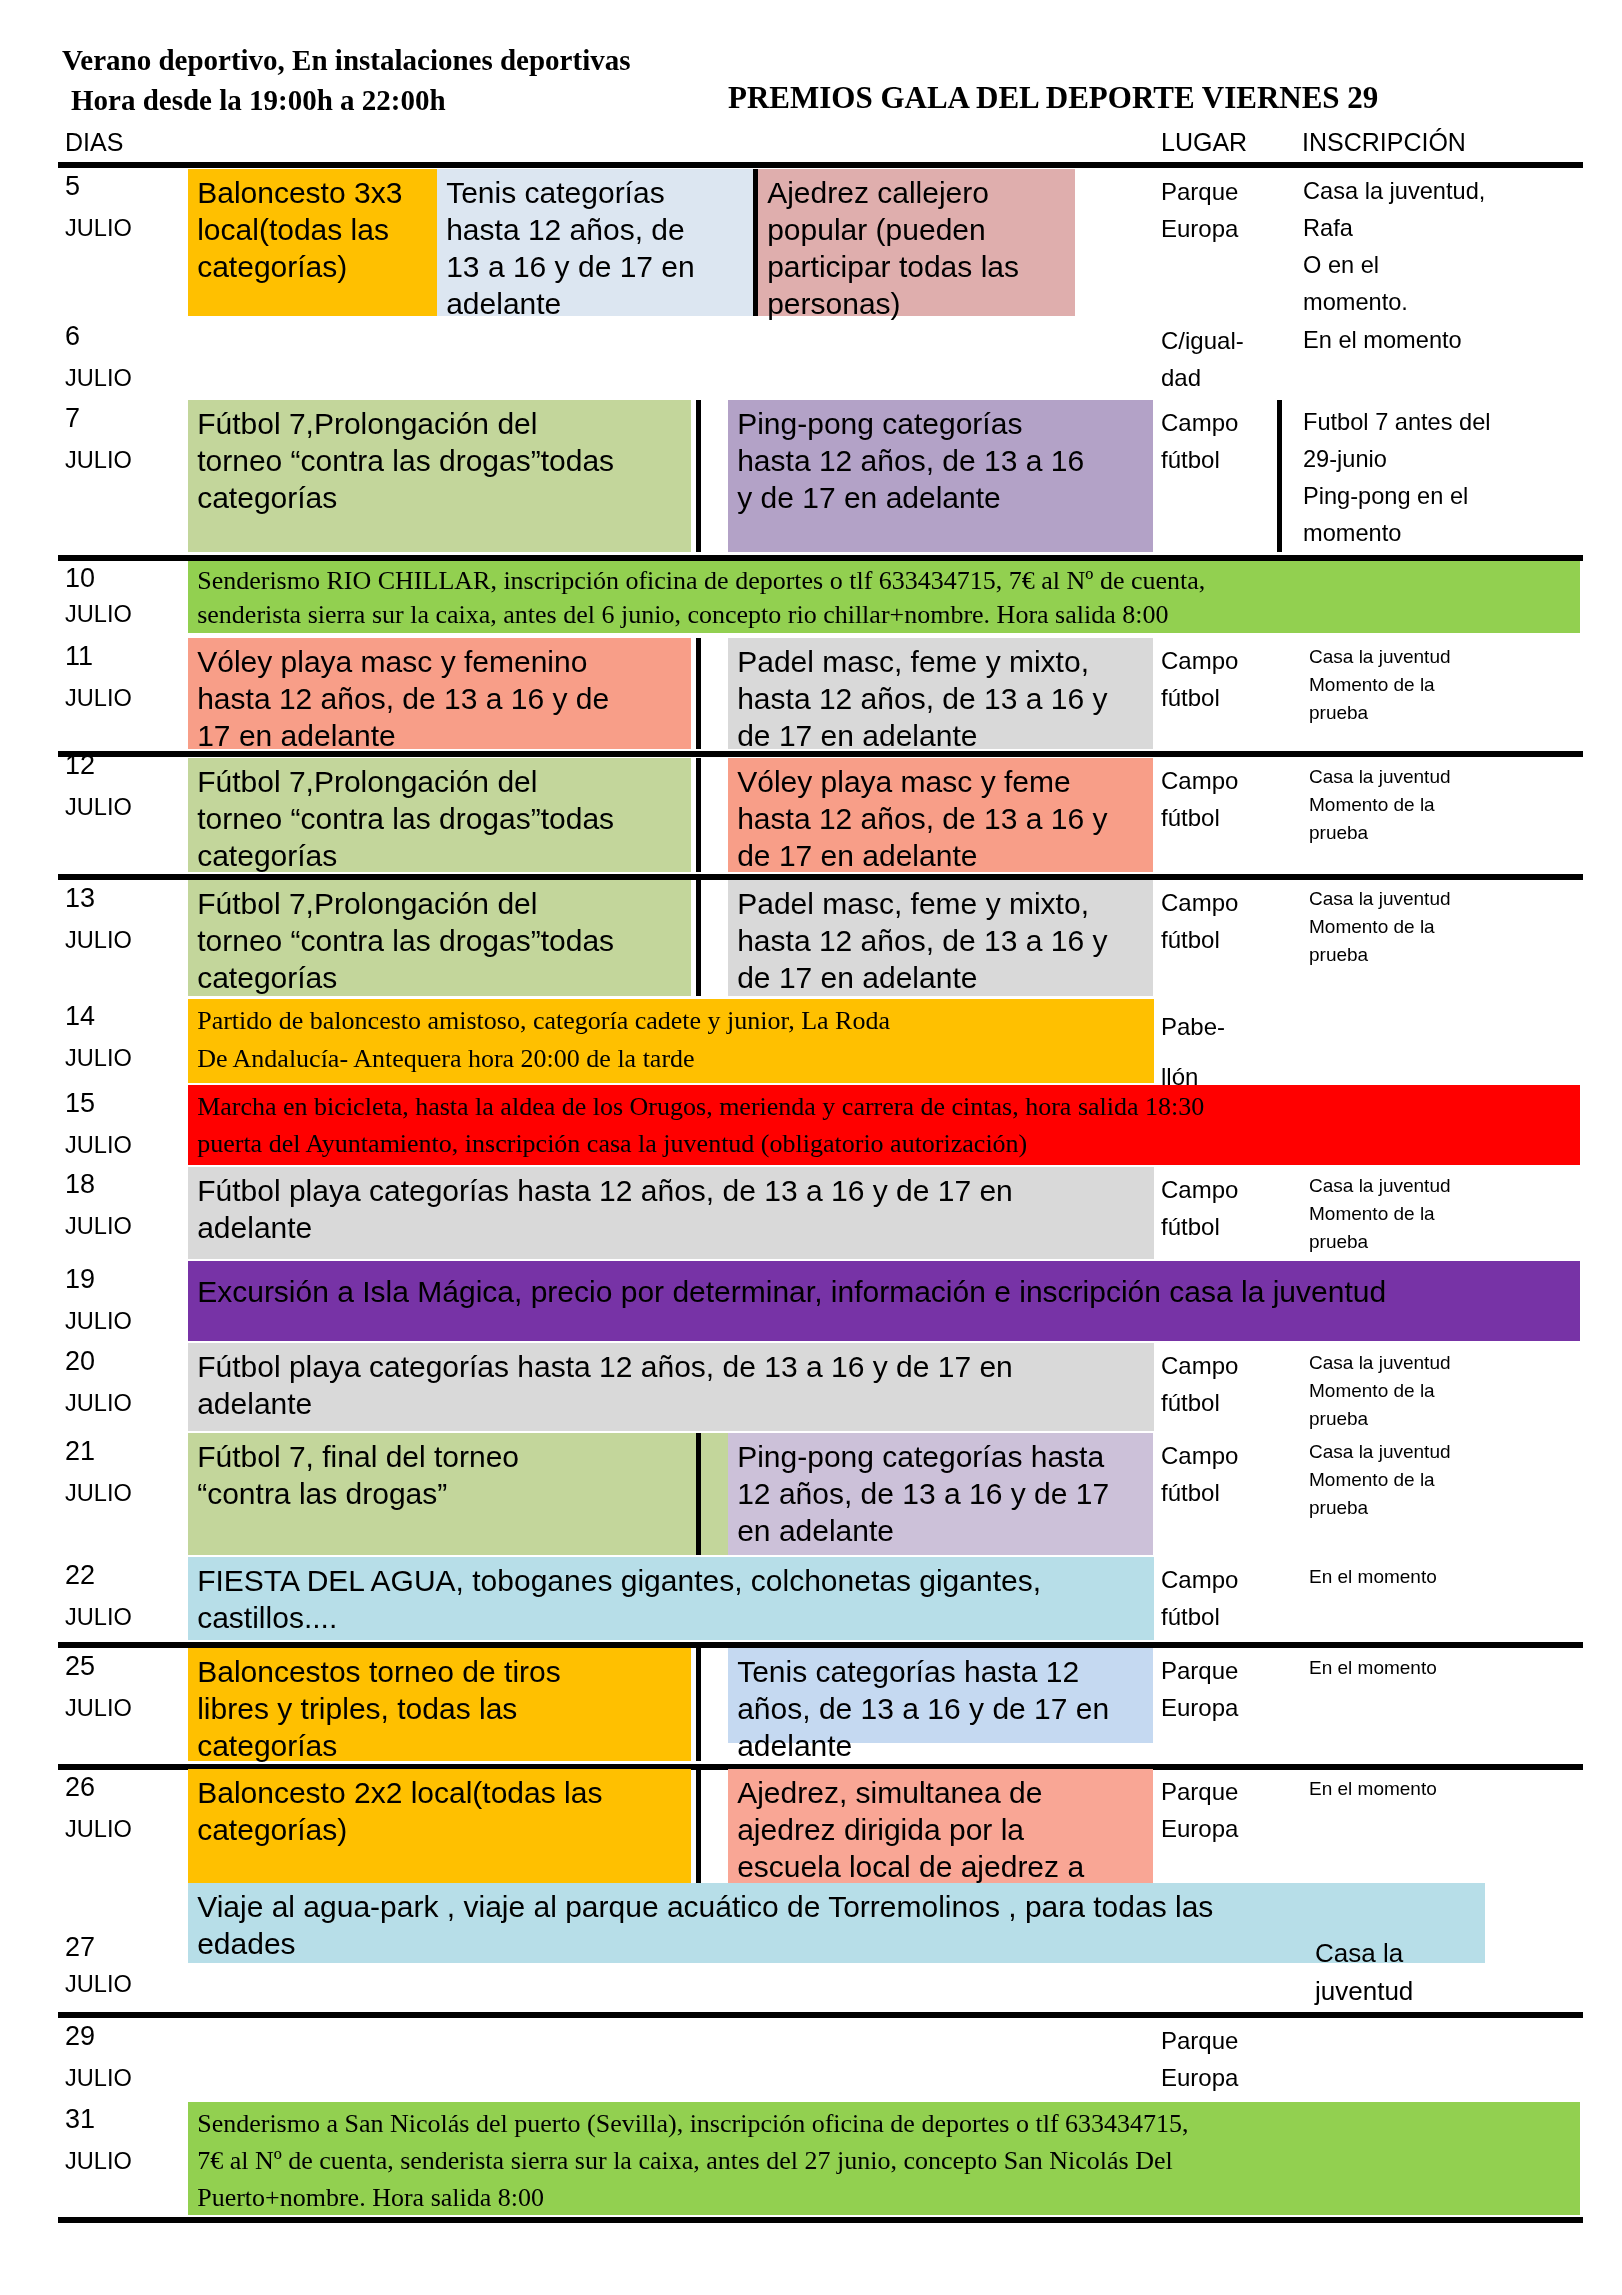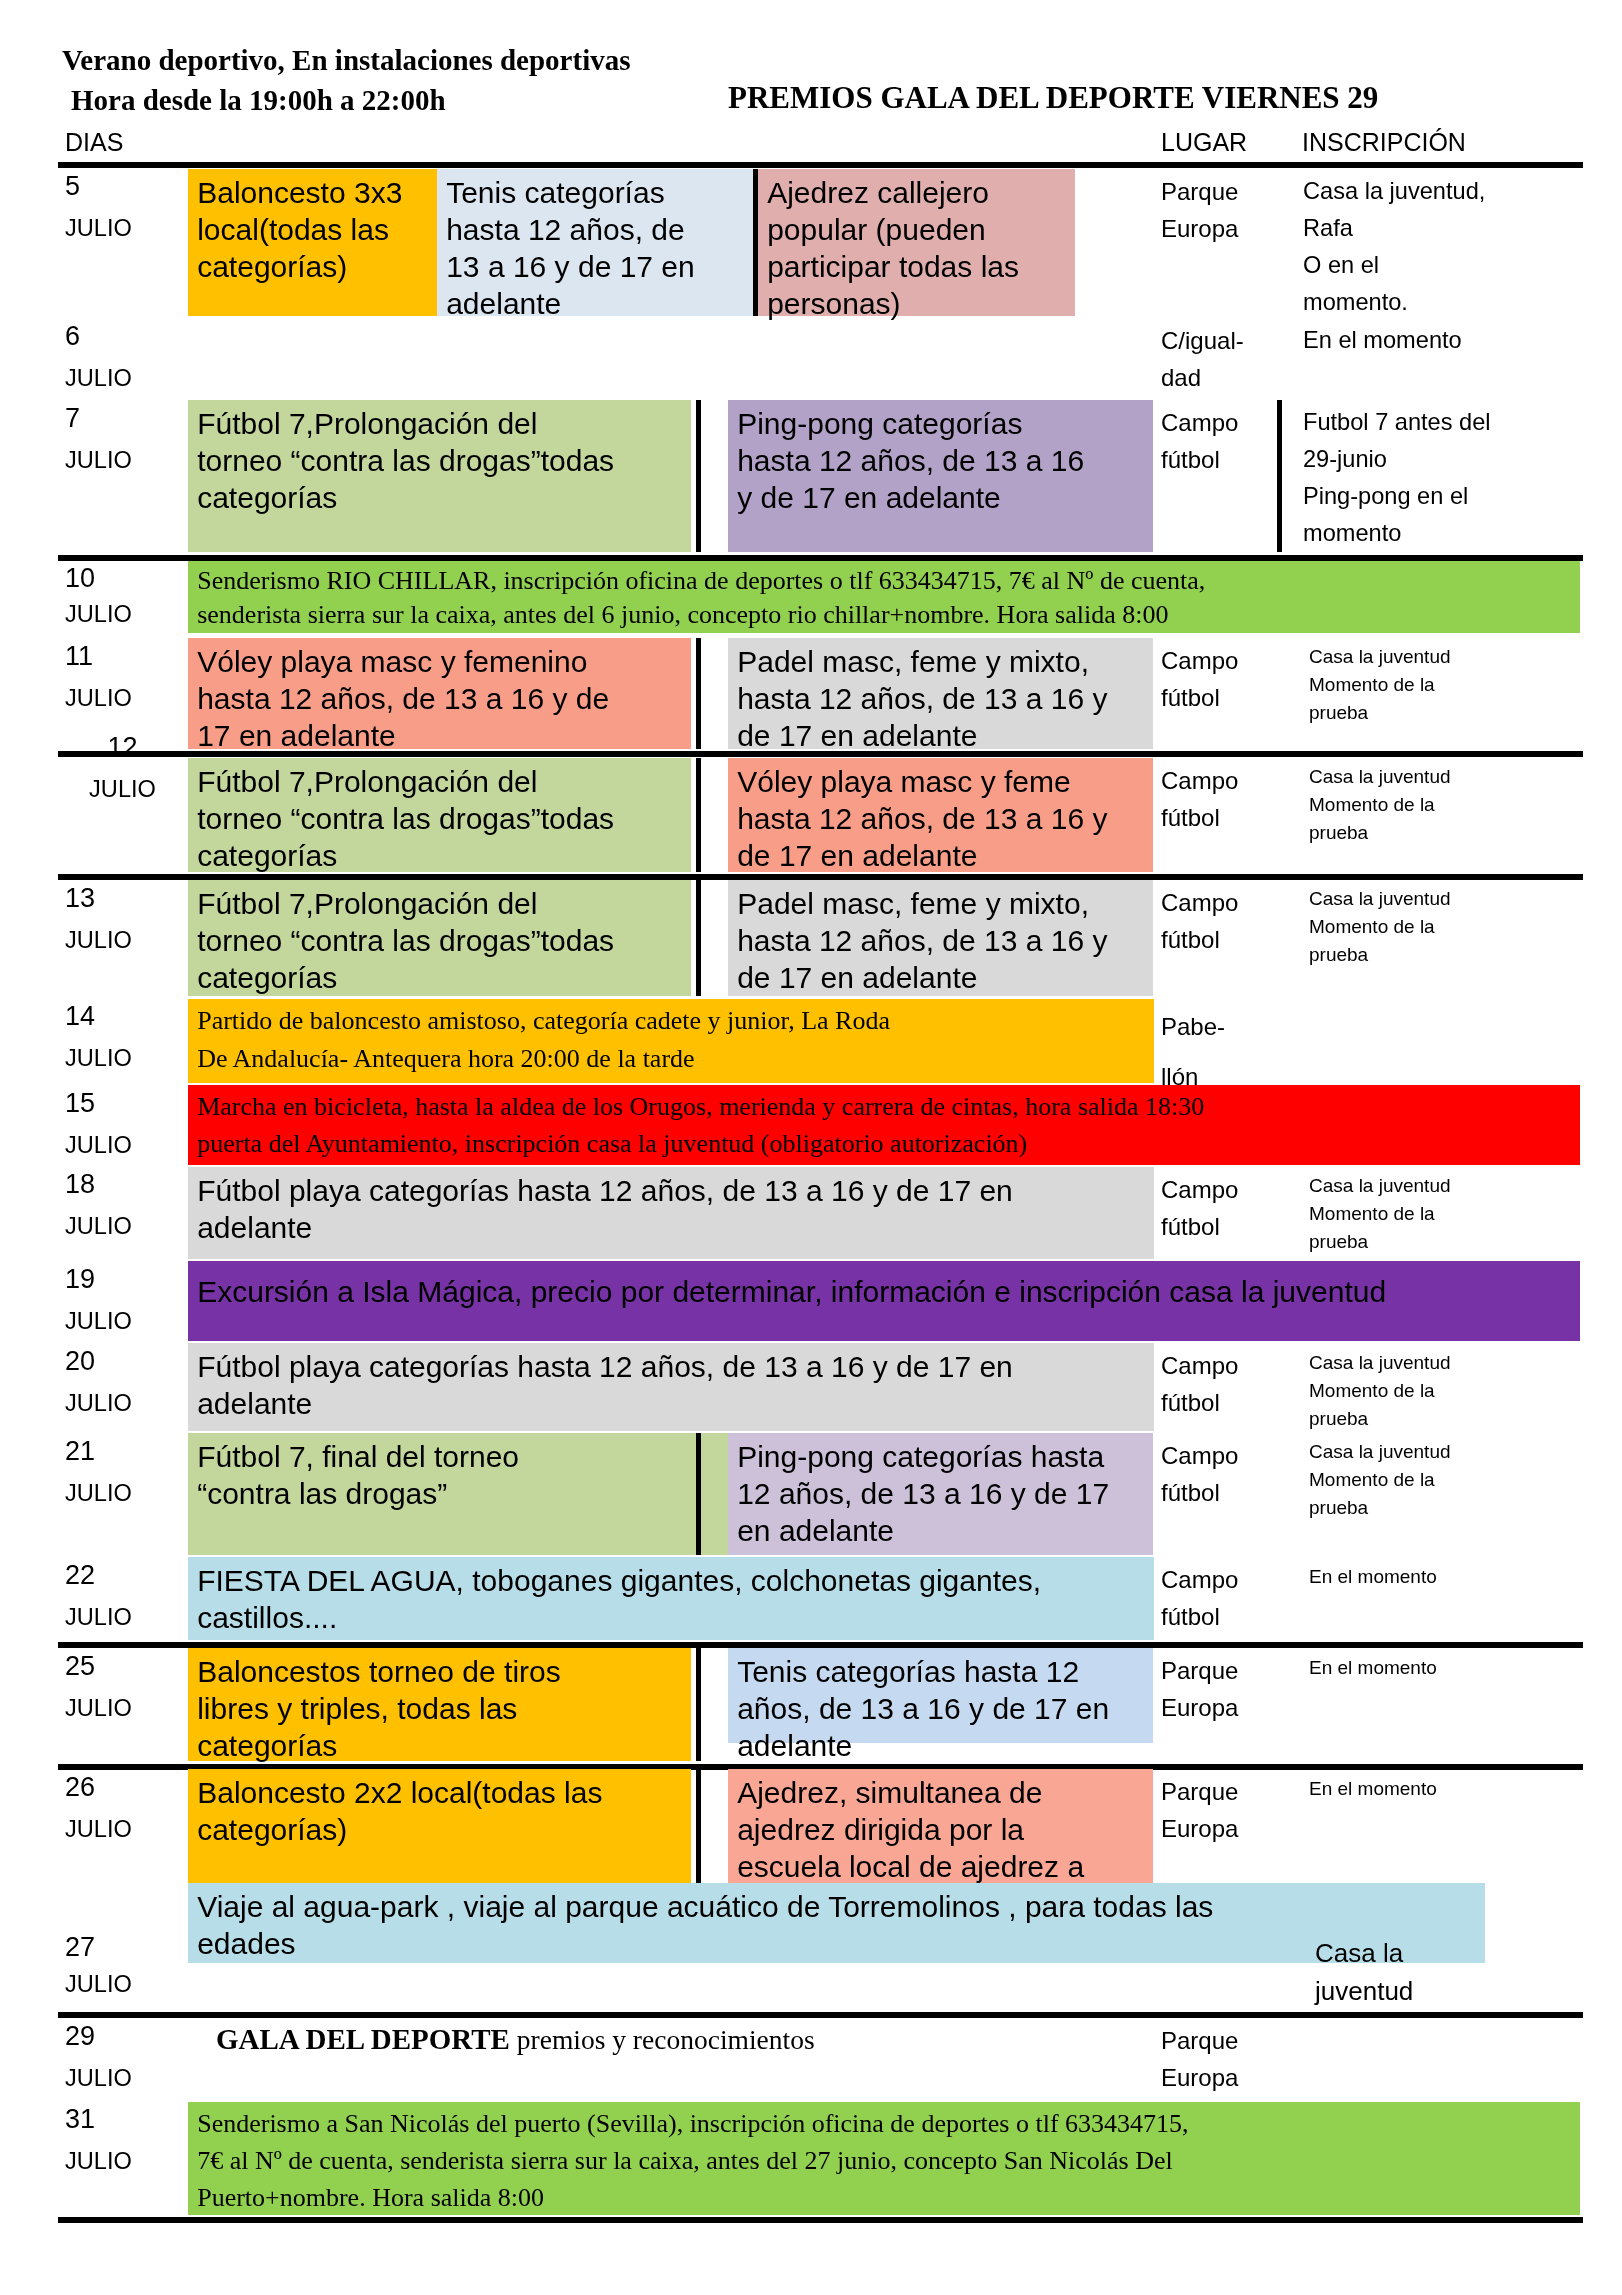--- a/index.html
+++ b/index.html
@@ -109,21 +109,21 @@
 hasta 12 años, de 13 a 16 y
 de 17 en adelante</div>
   <div class="lugar" style="left:1161px;top:642px;">Campo
 fútbol</div>
   <div class="insc insc-sm" style="left:1309px;top:643px;">Casa la juventud
 Momento de la
 prueba</div>
 
   <div class="hline" style="top:751px;"></div>
 
-  <div class="day" style="left:65px;top:732px;text-align:center;">
+  <div class="day" style="left:65px;top:750px;">
     <div class="day-num">12</div>
     <div class="day-month">JULIO</div>
   </div>
   <div class="cell" style="left: 188px; top: 758px; width: 503px; height: 114px; background-color: rgb(195, 214, 155);">Fútbol 7,Prolongación del
 torneo “contra las drogas”todas
 categorías</div>
   <div class="vline" style="left:696px;top:758px;height:114px;"></div>
   <div class="cell" style="left: 728px; top: 758px; width: 425px; height: 114px; background-color: rgb(248, 158, 136);">Vóley playa masc y feme
 hasta 12 años, de 13 a 16 y
 de 17 en adelante</div>
@@ -266,21 +266,20 @@
 edades</div>
   <div class="insc insc-lg" style="left:1315px;top:1934px;">Casa la
 juventud</div>
 
   <div class="hline" style="top:2012px;"></div>
 
   <div class="day" style="left:65px;top:2021px;">
     <div class="day-num">29</div>
     <div class="day-month">JULIO</div>
   </div>
-  <div class="gala" style="left:216px;top:2023px;"><b>GALA DEL DEPORTE</b><span> premios y reconocimientos</span></div>
   <div class="lugar" style="left:1161px;top:2022px;">Parque
 Europa</div>
 
   <div class="day" style="left:65px;top:2104px;">
     <div class="day-num">31</div>
     <div class="day-month">JULIO</div>
   </div>
   <div class="cell serif" style="left: 188px; top: 2102px; width: 1392px; height: 113px; line-height: 37px; background-color: rgb(146, 208, 80);">Senderismo a San Nicolás del puerto (Sevilla), inscripción oficina de deportes o tlf 633434715,
 7€ al Nº de cuenta, senderista sierra sur la caixa, antes del 27 junio, concepto San Nicolás Del
 Puerto+nombre. Hora salida 8:00</div>

